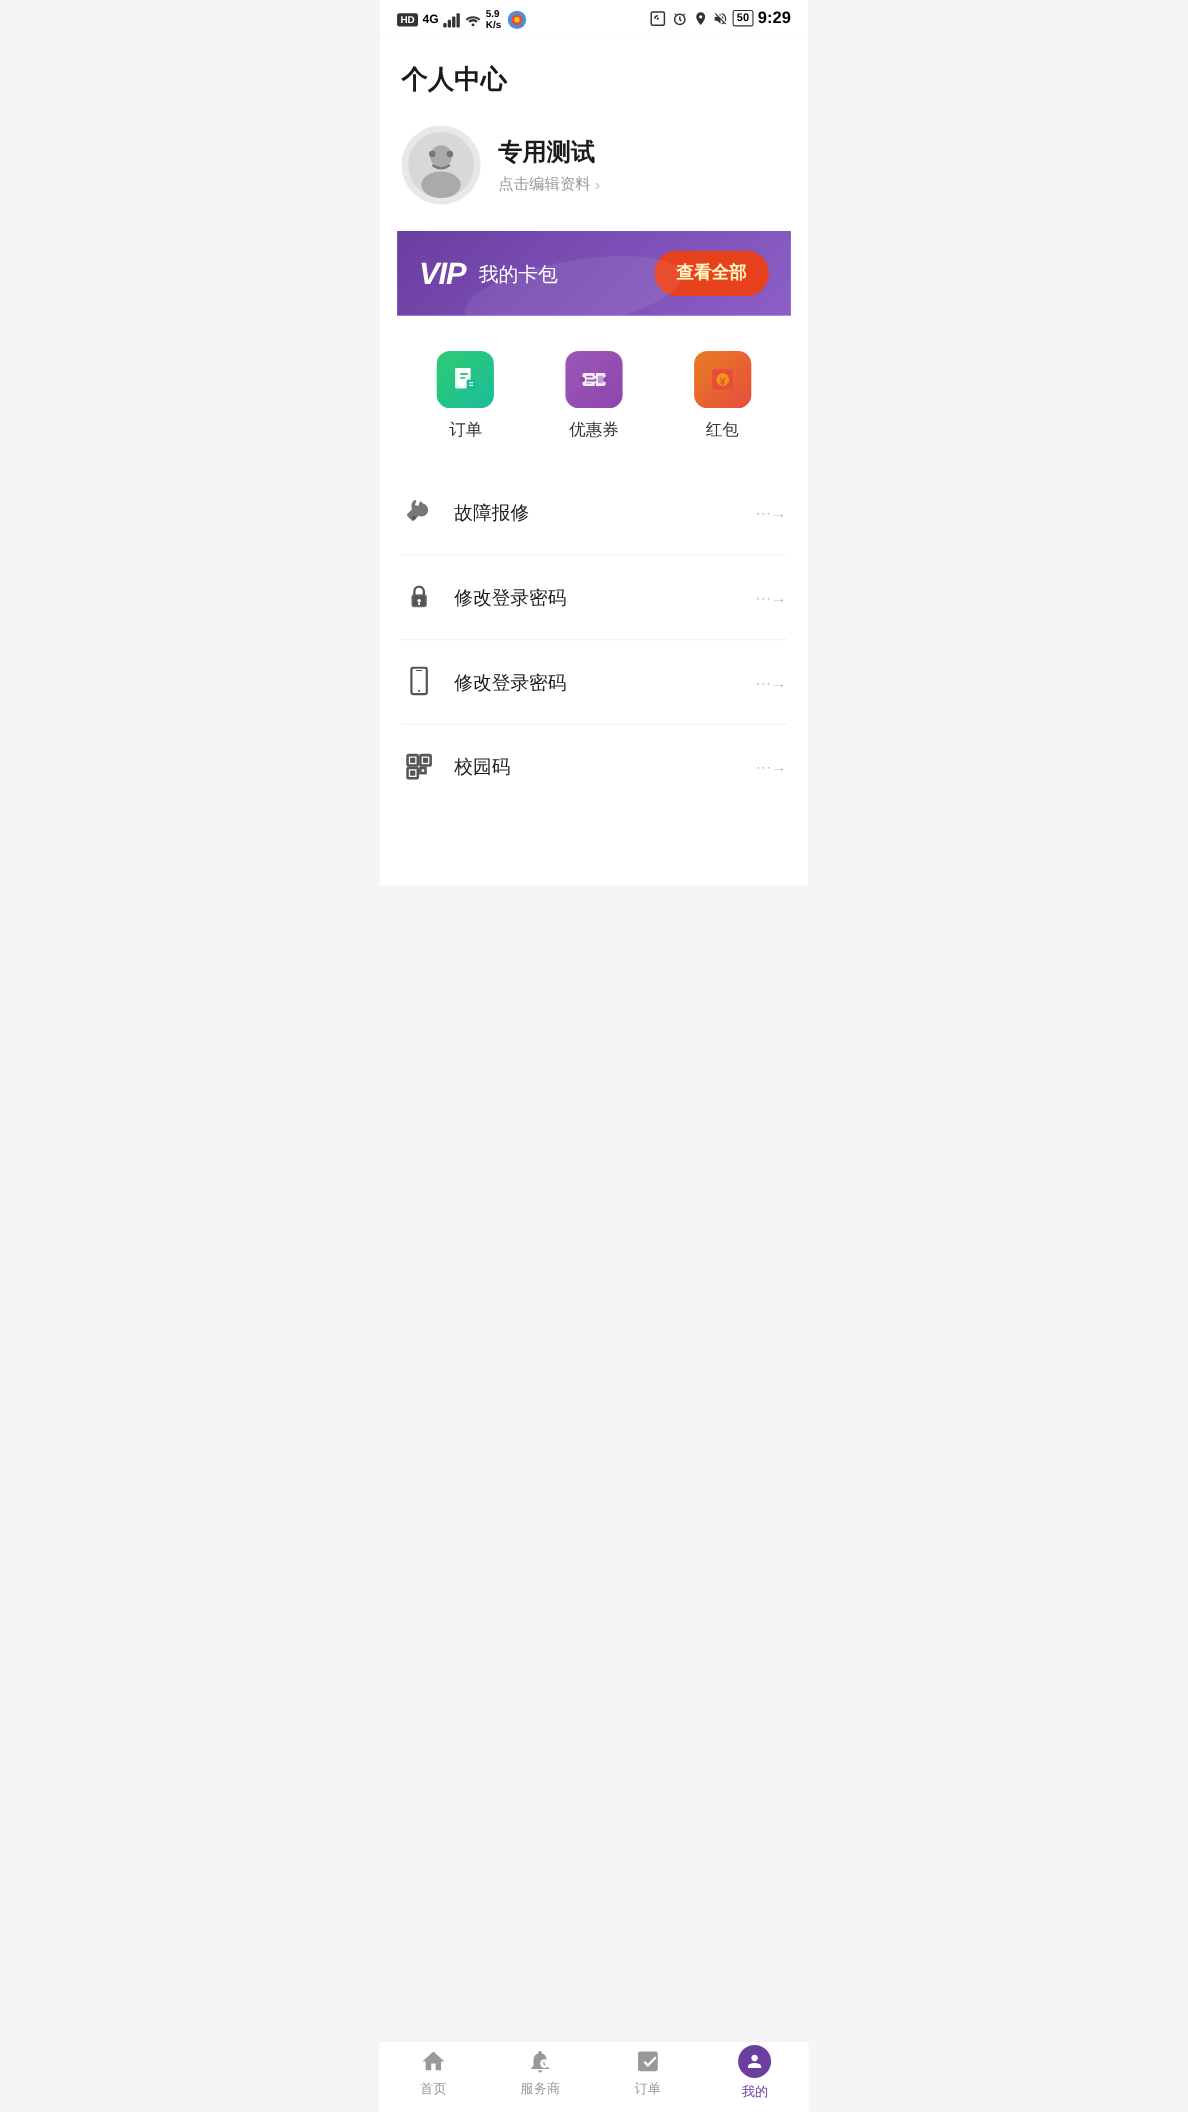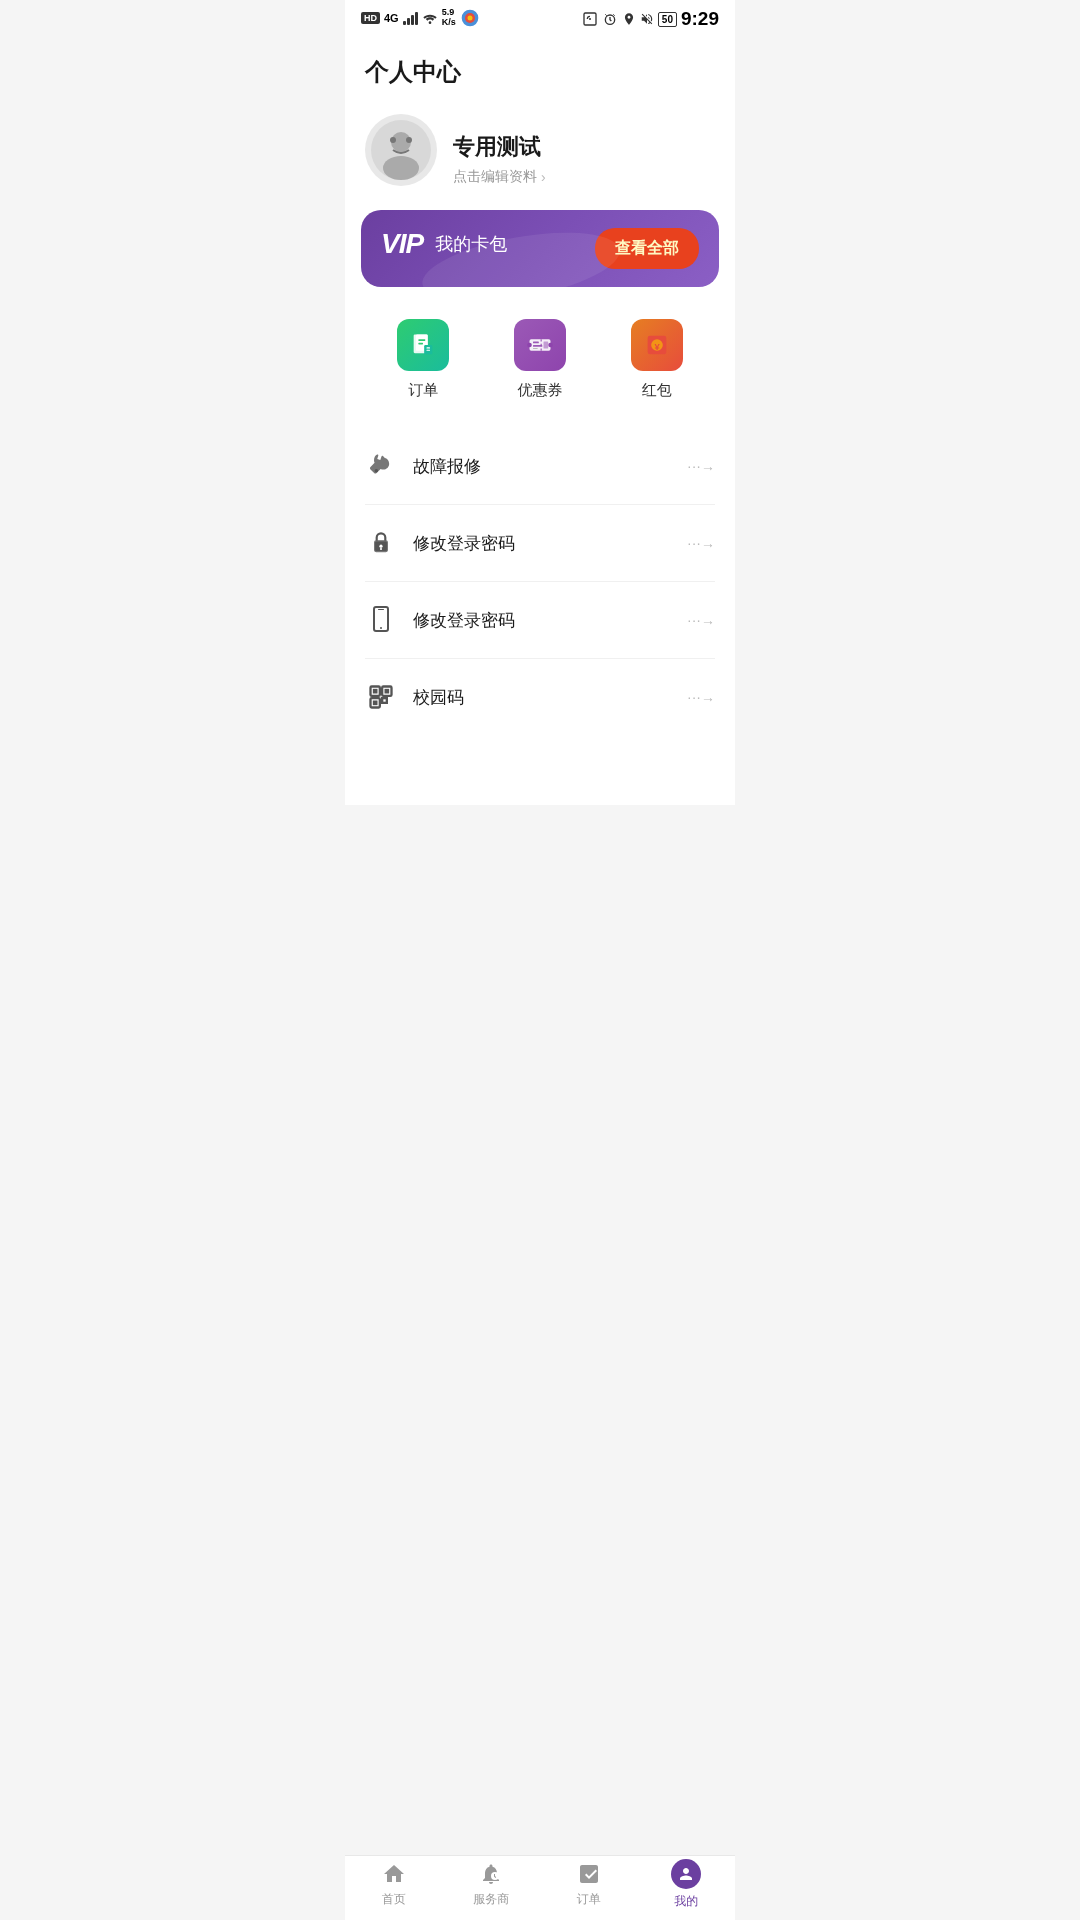--- a/index.html
+++ b/index.html
@@ -69,21 +69,21 @@
     .page-title {
       font-size: 24px;
       font-weight: 700;
       color: #1a1a1a;
       padding: 20px 20px 16px;
     }
 
     
     .profile-section {
       display: flex;
-      align-items: flex-end;
+      align-items: center;
       padding: 10px 20px 24px;
       gap: 16px;
     }
 
     .avatar-container {
       width: 72px;
       height: 72px;
       border-radius: 50%;
       background: #e8e8e8;
       display: flex;
@@ -120,24 +120,24 @@
 
     .chevron-right {
       color: #bbb;
       font-size: 14px;
     }
 
     
     .vip-banner {
       margin: 0 16px 24px;
       background: linear-gradient(135deg, #6b3fa0 0%, #7b4fb5 50%, #8b5fc5 100%);
-      border-radius: 20px;
+      border-radius: 0;
       padding: 18px 20px;
       display: flex;
-      align-items: flex-start;
+      align-items: center;
       justify-content: space-between;
       position: relative;
       overflow: hidden;
     }
 
     .vip-banner::before {
       content: '';
       position: absolute;
       bottom: -10px;
       left: 60px;
@@ -353,21 +353,21 @@
       <path d="M12 9v4l2 2" stroke="#333" stroke-width="2" fill="none"></path>
       <path d="M5 5l2 2M17 5l2 2" stroke="#333" stroke-width="1.5" fill="none"></path>
     </svg>
     <svg width="14" height="14" viewBox="0 0 24 24">
       <path d="M12 2C8.13 2 5 5.13 5 9c0 5.25 7 13 7 13s7-7.75 7-13c0-3.87-3.13-7-7-7zm0 9.5c-1.38 0-2.5-1.12-2.5-2.5s1.12-2.5 2.5-2.5 2.5 1.12 2.5 2.5-1.12 2.5-2.5 2.5z" fill="#333"></path>
     </svg>
     <svg width="14" height="14" viewBox="0 0 24 24">
       <path d="M16.5 12c0-1.77-1.02-3.29-2.5-4.03v2.21l2.45 2.45c.03-.2.05-.41.05-.63zm2.5 0c0 .94-.2 1.82-.54 2.64l1.51 1.51C20.63 14.91 21 13.5 21 12c0-4.28-2.99-7.86-7-8.77v2.06c2.89.86 5 3.54 5 6.71zM4.27 3L3 4.27 7.73 9H3v6h4l5 5v-6.73l4.25 4.25c-.67.52-1.42.93-2.25 1.18v2.06c1.38-.31 2.63-.95 3.69-1.81L19.73 21 21 19.73l-9-9L4.27 3zM12 4L9.91 6.09 12 8.18V4z" fill="#333"></path>
     </svg>
     <span style="border:1.5px solid #333;border-radius:2px;padding:1px 3px;font-size:10px;font-weight:600;">50</span>
-    <span style="font-size:19px;font-weight:600;">9:29</span>
+    <span style="font-size:15px;font-weight:600;">9:29</span>
   </div>
 </div>
 
 <div class="main-content">
 
   <h1 class="page-title">个人中心</h1>
 
   <div class="profile-section">
     <div class="avatar-container">
       <svg class="avatar-svg" viewBox="0 0 60 60" xmlns="http://www.w3.org/2000/svg">

